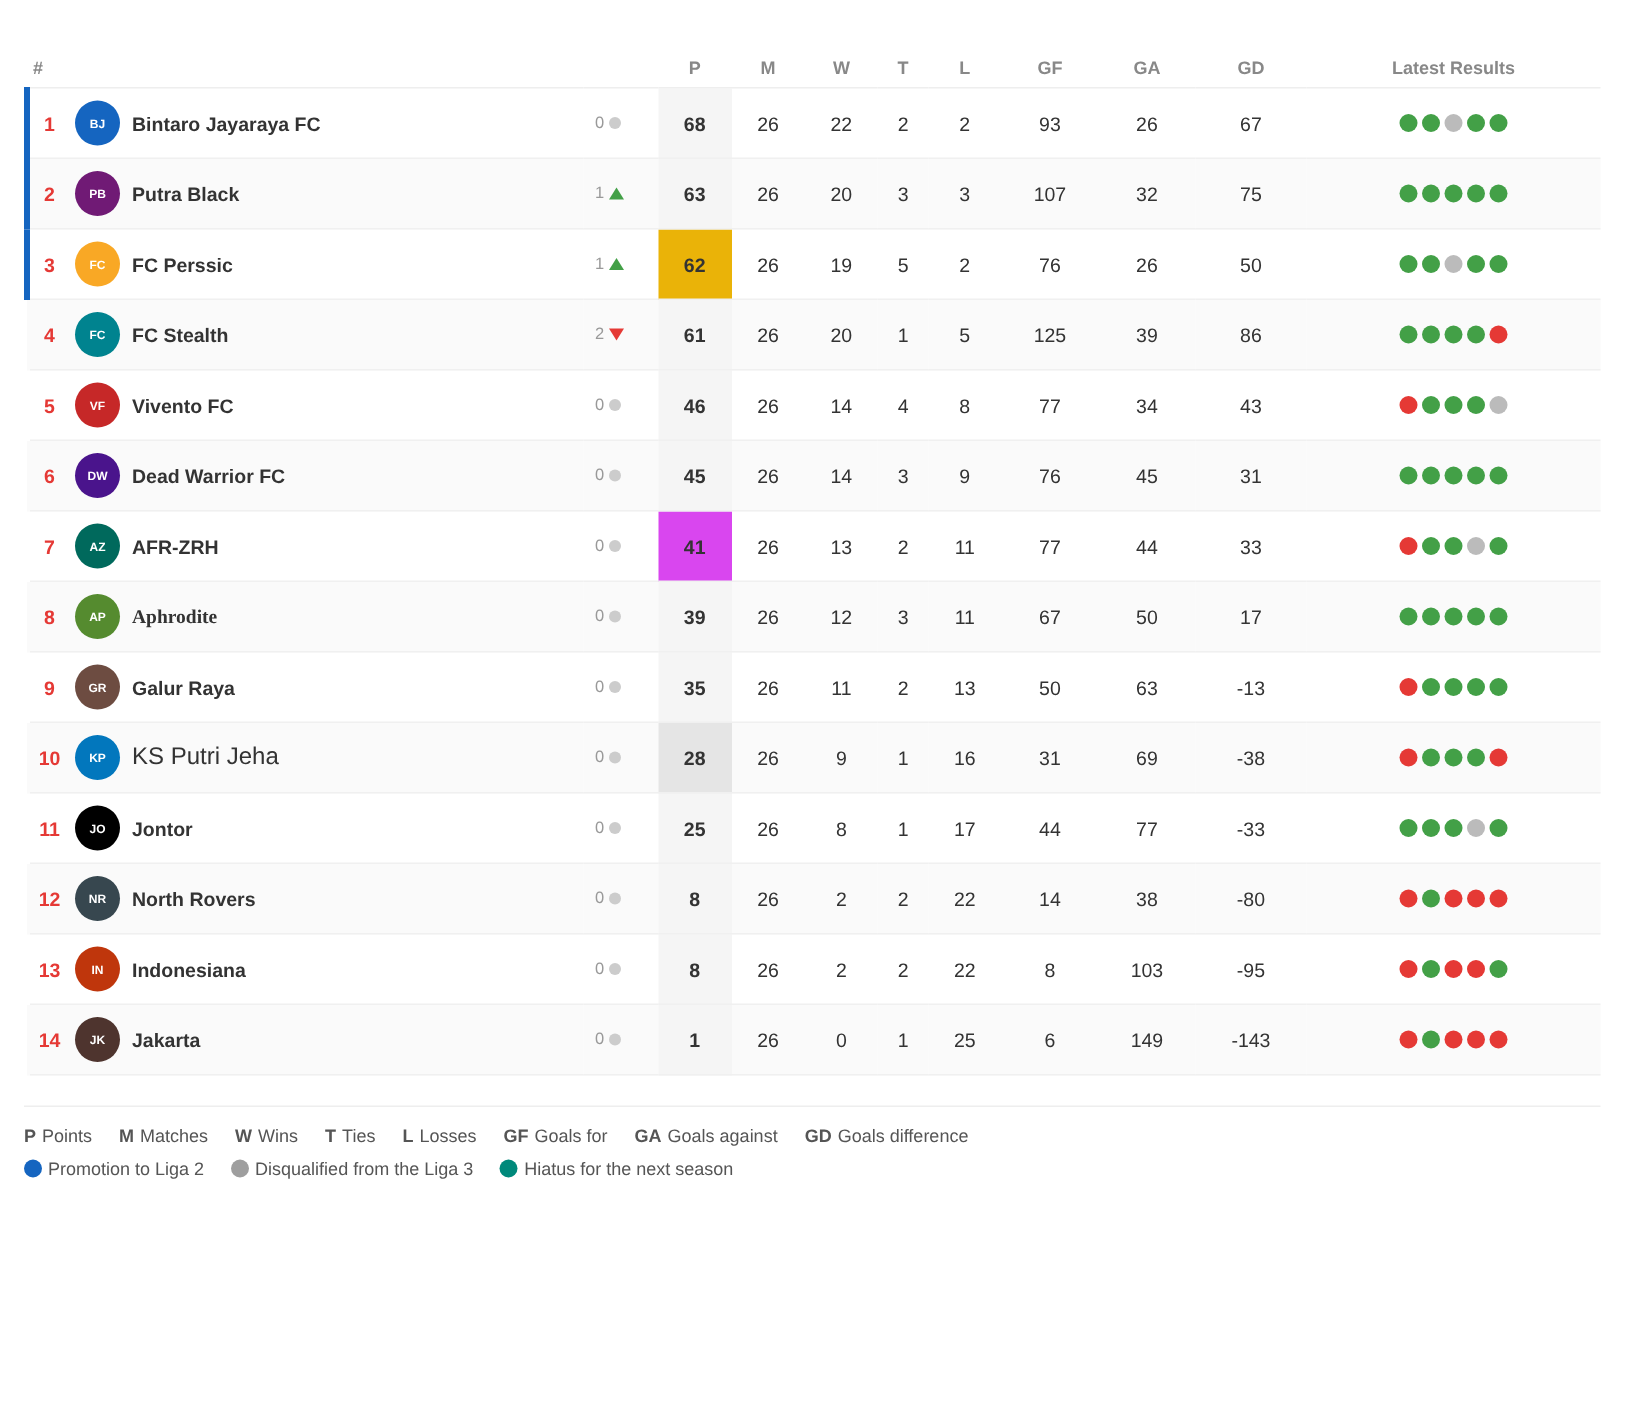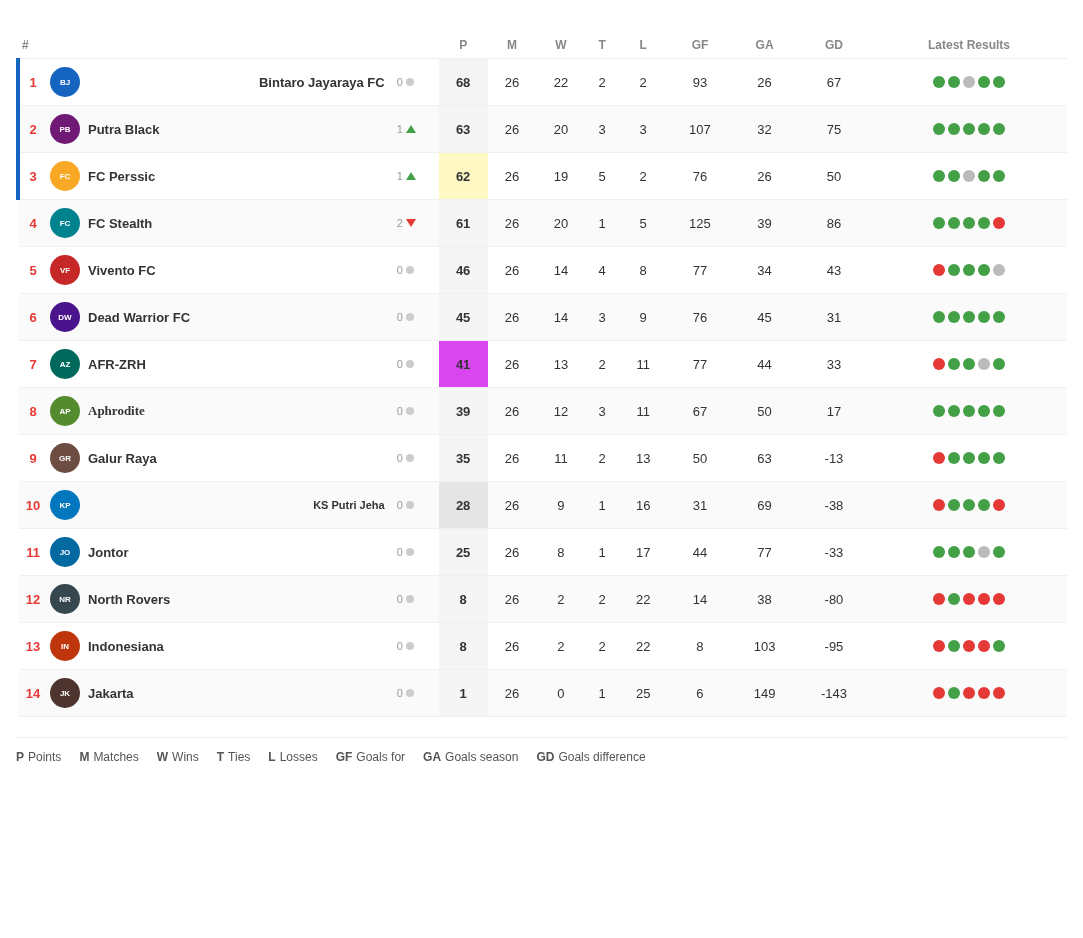--- a/index.html
+++ b/index.html
@@ -172,21 +172,21 @@
       <th>GD</th>
       <th>Latest Results</th>
     </tr>
   </thead>
   <tbody id="standings-body">
   <tr style="border-left: 4px solid rgb(21, 101, 192);">
         <td class="rank-cell">1</td>
         <td>
           <div class="logo-placeholder" style="background: rgb(21, 101, 192); color: rgb(255, 255, 255); font-weight: bold;">BJ</div>
         </td>
-        <td class="left" style="font-weight: 600; font-size: 13px; text-align: right;">Bintaro Jayaraya FC</td>
+        <td class="left" style="font-weight: 600; font-size: 13px;">Bintaro Jayaraya FC</td>
         <td>
           <div class="pos-change" style="justify-content: flex-start; padding-left: 4px;">
             <span style="font-size: 11px; color: rgb(153, 153, 153);">0</span>
             <span class="circle-neutral"></span>
           </div>
         </td>
         <td style="font-weight: 600; background: rgb(245, 245, 245);">68</td>
         <td>26</td>
         <td>22</td>
         <td>2</td>
@@ -239,21 +239,21 @@
         <td>
           <div class="logo-placeholder" style="background: rgb(249, 168, 37); color: rgb(255, 255, 255); font-weight: bold;">FC</div>
         </td>
         <td class="left" style="font-weight: 600; font-size: 13px;">FC Perssic</td>
         <td>
           <div class="pos-change" style="justify-content: flex-start; padding-left: 4px;">
             <span style="font-size: 11px; color: rgb(153, 153, 153);">1</span>
             <span class="triangle-up"></span>
           </div>
         </td>
-        <td style="font-weight: 600; background: #fef9c3;">62</td>
+        <td style="font-weight: 600; background: #eab308;">62</td>
         <td>26</td>
         <td>19</td>
         <td>5</td>
         <td>2</td>
         <td>76</td>
         <td>26</td>
         <td>50</td>
         <td>
           <div class="results-dots">
             <span class="dot dot-green"></span>
@@ -442,21 +442,21 @@
             <span class="dot dot-green"></span>
             <span class="dot dot-green"></span>
           </div>
         </td>
       </tr>
       <tr style="border-left: 4px solid transparent;">
         <td class="rank-cell">10</td>
         <td>
           <div class="logo-placeholder" style="background: rgb(2, 119, 189); color: rgb(255, 255, 255); font-weight: bold;">KP</div>
         </td>
-        <td class="left" style="font-weight: 700; font-size: 11px; text-align: right;">KS Putri Jeha</td>
+        <td class="left" style="font-weight: 400; font-size: 16px;">KS Putri Jeha</td>
         <td>
           <div class="pos-change" style="justify-content: flex-start; padding-left: 4px;">
             <span style="font-size: 11px; color: rgb(153, 153, 153);">0</span>
             <span class="circle-neutral"></span>
           </div>
         </td>
         <td style="font-weight: 600; background: #e5e5e5;">28</td>
         <td>26</td>
         <td>9</td>
         <td>1</td>
@@ -470,21 +470,21 @@
             <span class="dot dot-green"></span>
             <span class="dot dot-green"></span>
             <span class="dot dot-green"></span>
             <span class="dot dot-red"></span>
           </div>
         </td>
       </tr>
       <tr style="border-left: 4px solid transparent;">
         <td class="rank-cell">11</td>
         <td>
-          <div class="logo-placeholder" style="background: #0369a1; color: rgb(255, 255, 255); font-weight: bold;">JO</div>
+          <div class="logo-placeholder" style="background: #000000; color: rgb(255, 255, 255); font-weight: bold;">JO</div>
         </td>
         <td class="left" style="font-weight: 600; font-size: 13px;">Jontor</td>
         <td>
           <div class="pos-change" style="justify-content: flex-start; padding-left: 4px;">
             <span style="font-size: 11px; color: rgb(153, 153, 153);">0</span>
             <span class="circle-neutral"></span>
           </div>
         </td>
         <td style="font-weight: 600; background: rgb(245, 245, 245);">25</td>
         <td>26</td>
@@ -618,20 +618,34 @@
       <div class="legend-item">
         <span class="legend-key">L</span>
         <span>Losses</span>
       </div>
       <div class="legend-item">
         <span class="legend-key">GF</span>
         <span>Goals for</span>
       </div>
       <div class="legend-item">
         <span class="legend-key">GA</span>
-        <span>Goals season</span>
+        <span>Goals against</span>
       </div>
       <div class="legend-item">
         <span class="legend-key">GD</span>
         <span>Goals difference</span>
+      </div>
+    </div>
+  <div class="legend-row" id="legend-indicators">
+      <div class="legend-item">
+        <span class="dot" style="background: rgb(21, 101, 192);"></span>
+        <span>Promotion to Liga 2</span>
+      </div>
+      <div class="legend-item">
+        <span class="dot" style="background: rgb(158, 158, 158);"></span>
+        <span>Disqualified from the Liga 3</span>
+      </div>
+      <div class="legend-item">
+        <span class="dot" style="background: rgb(0, 137, 123);"></span>
+        <span>Hiatus for the next season</span>
       </div>
     </div>
 </div>
 
 </body></html>

